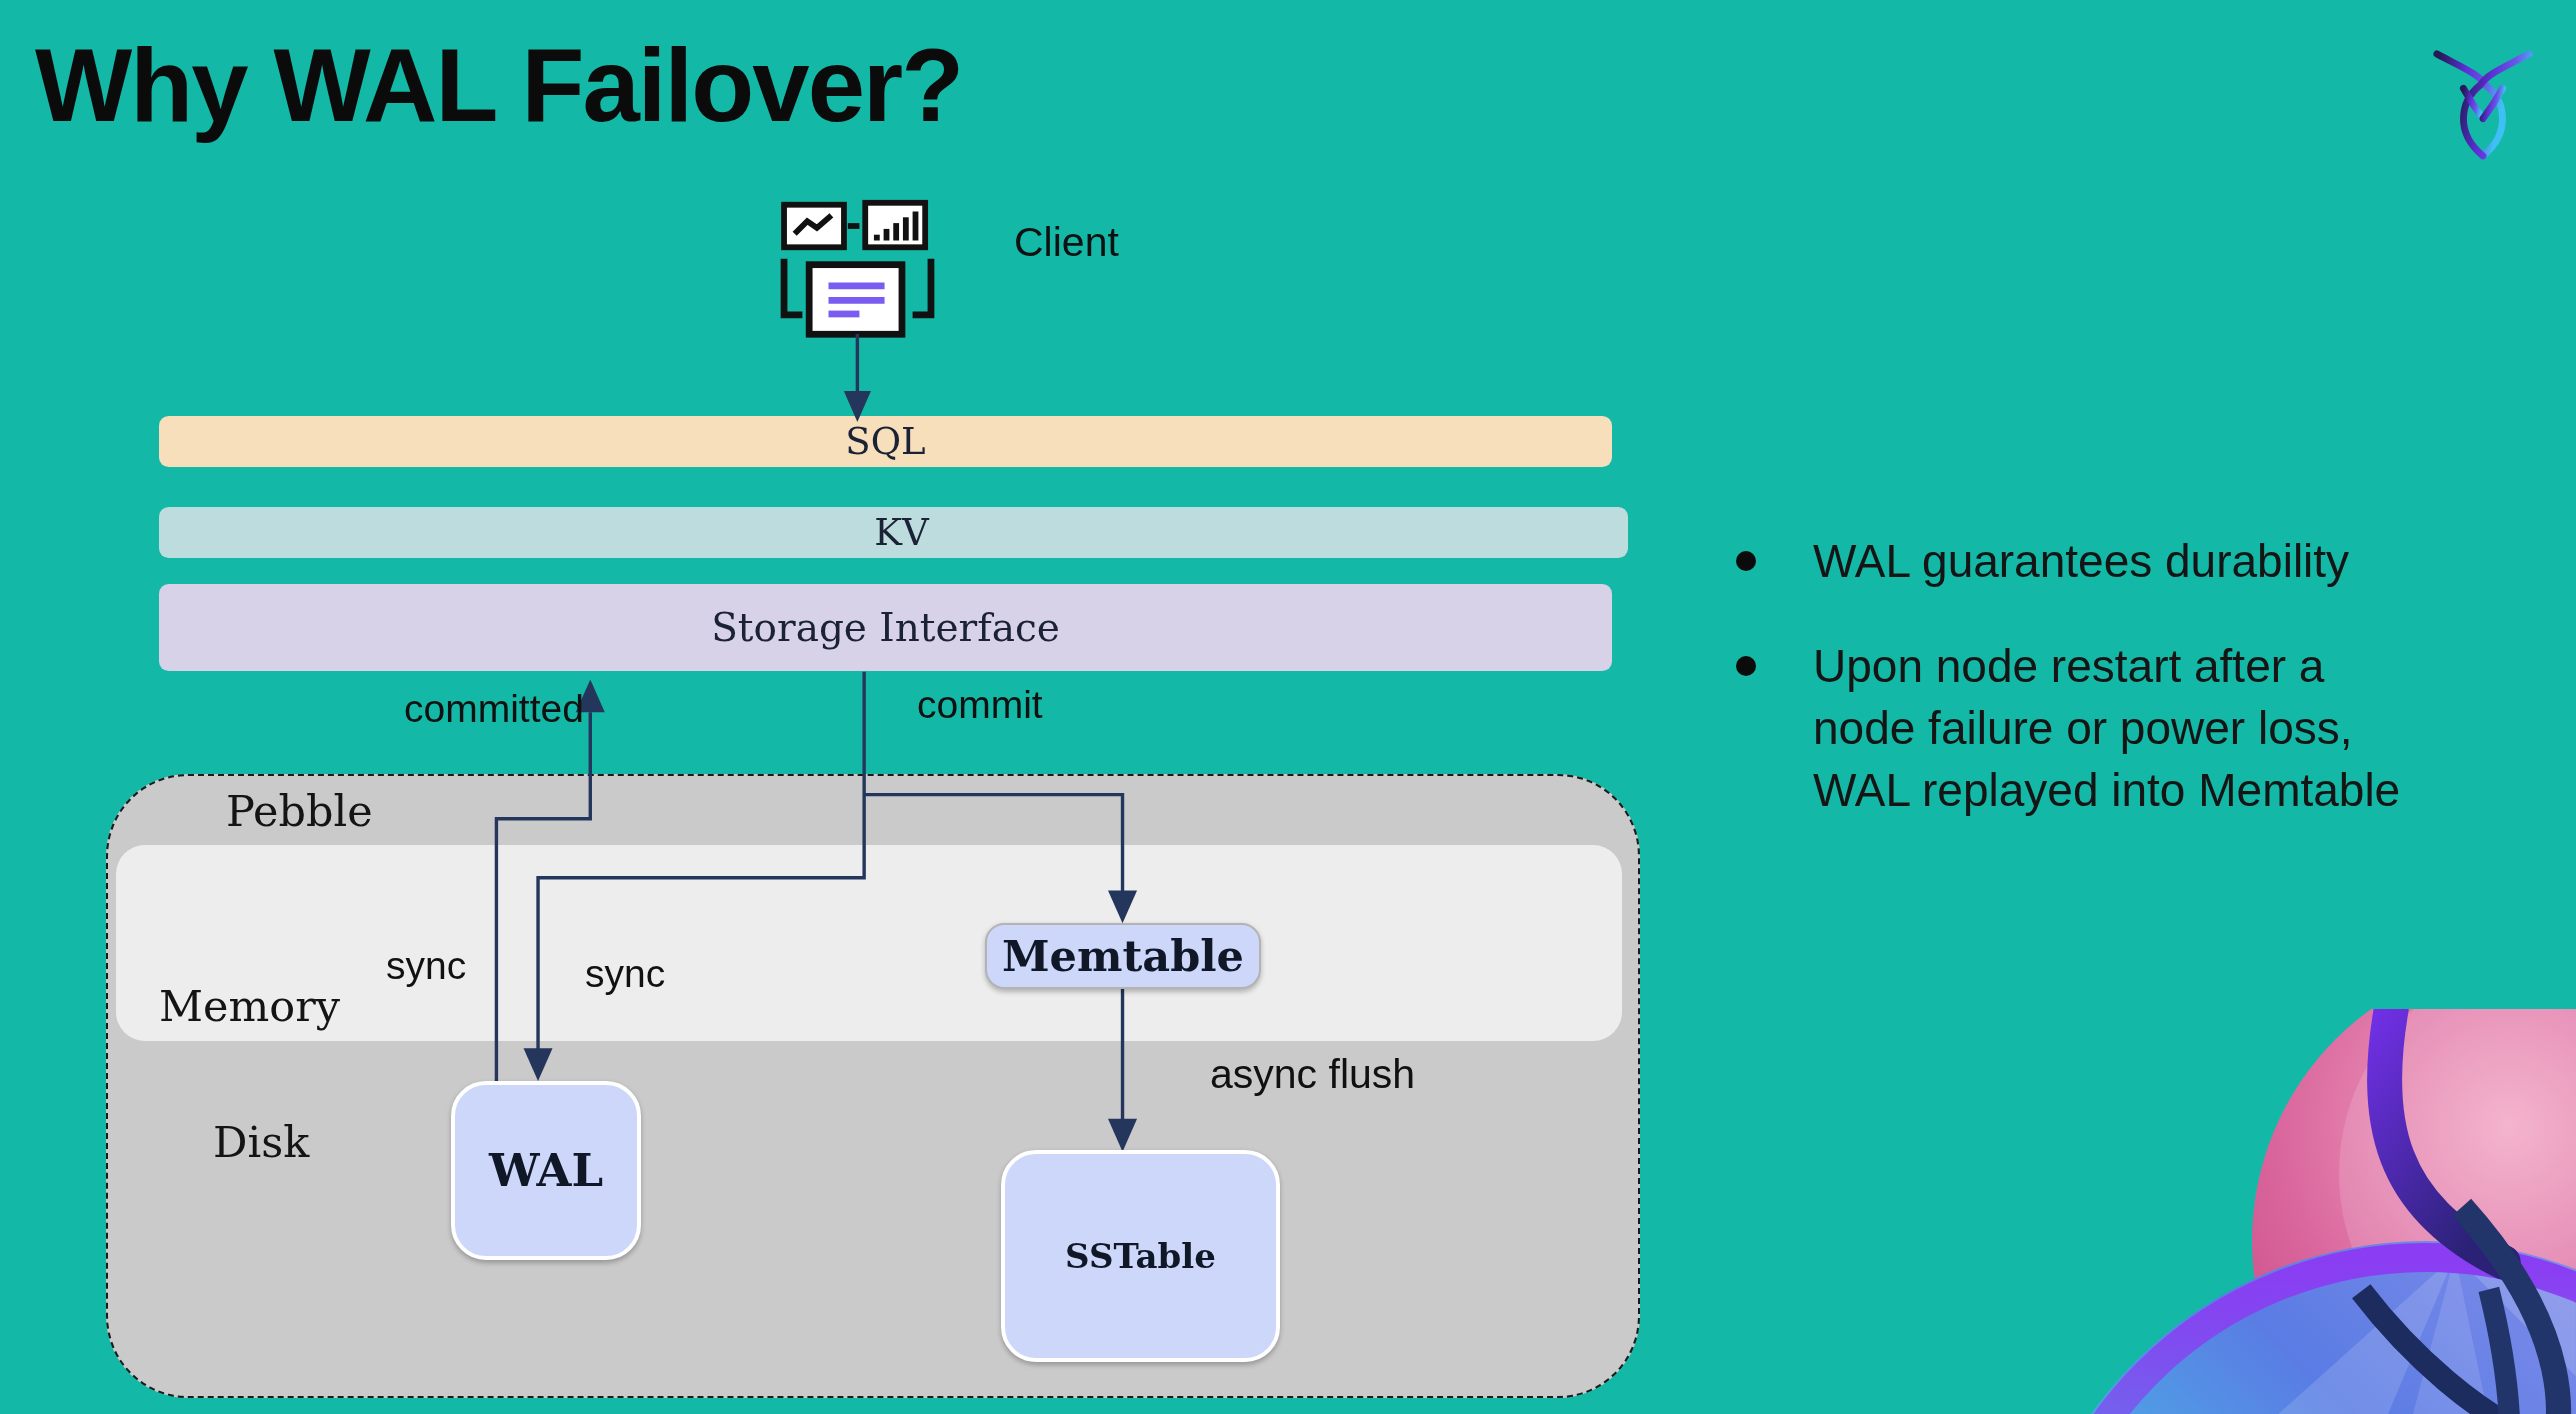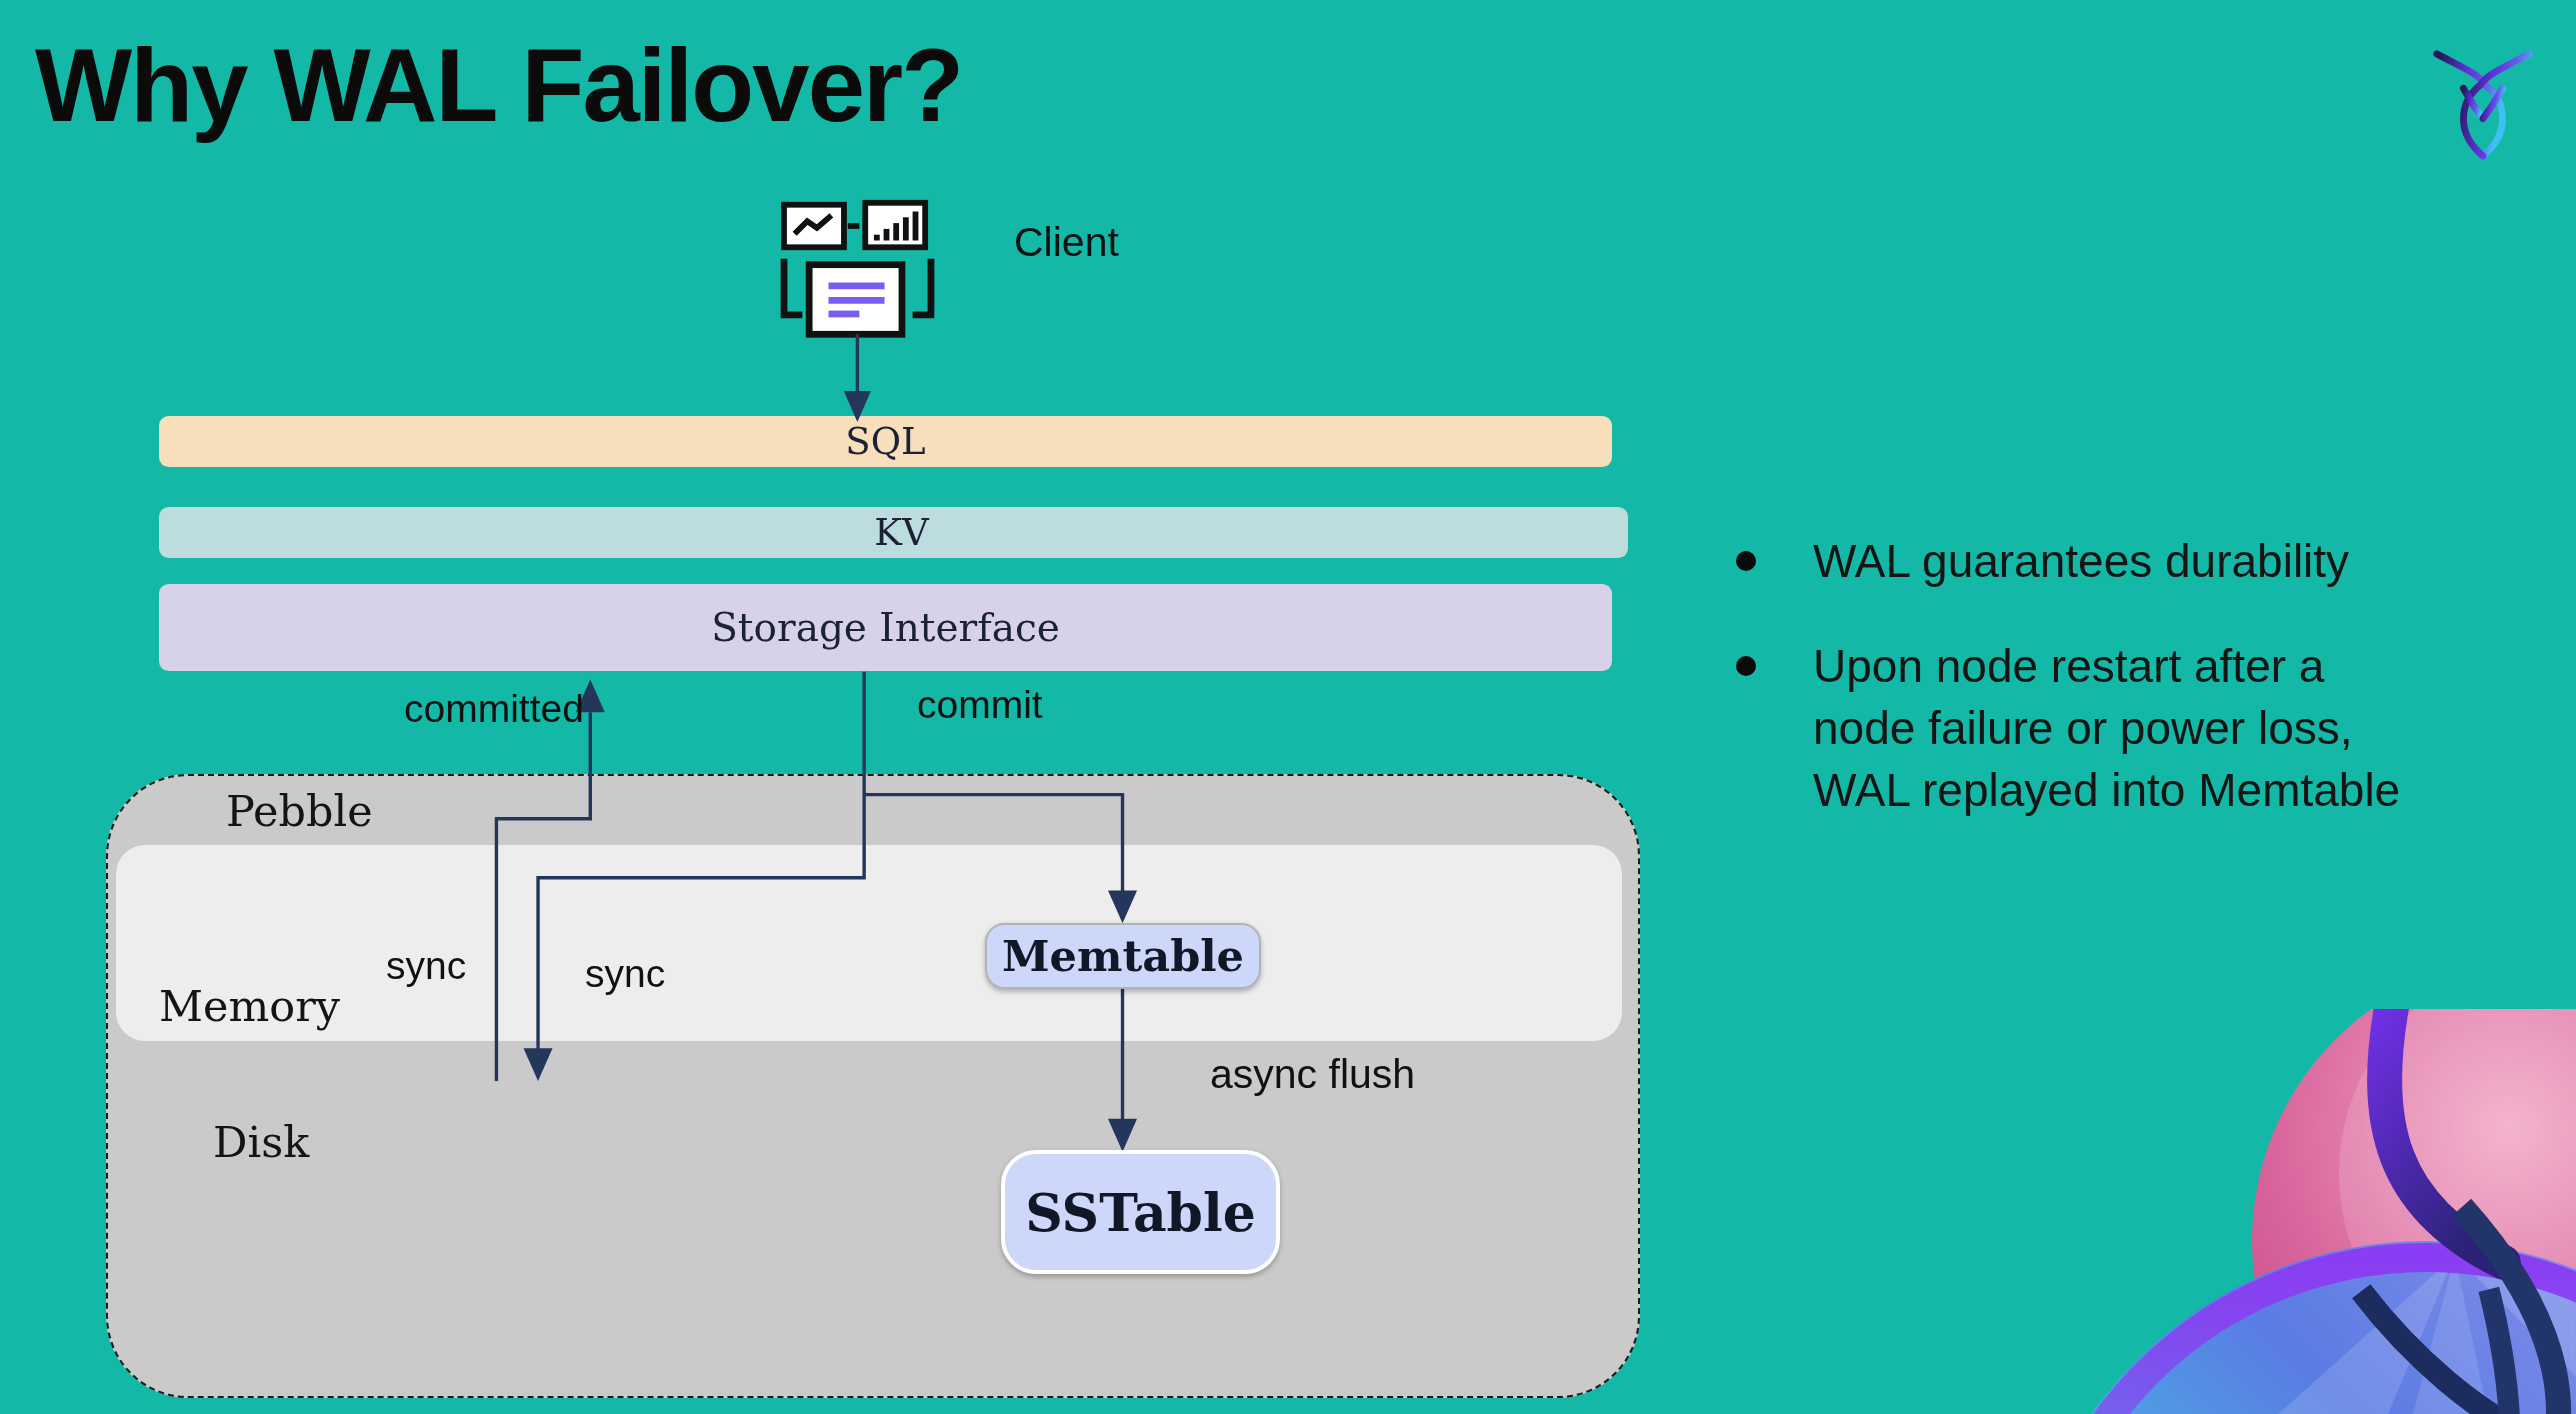--- a/index.html
+++ b/index.html
@@ -31,22 +31,22 @@
 
   
   .node{position:absolute;background:var(--node-fill,#ccd7fa);
         display:flex;align-items:center;justify-content:center;
         font-family:"DejaVu Serif",serif;font-weight:bold;color:#101828;
         box-shadow:0 2.9px 4.8px rgba(0,0,0,.25);box-sizing:border-box;}
   .node-wal{left:451px;top:1081px;width:190px;height:179px;border:4.8px solid #fff;
             border-radius:35px;font-size:45px;}
   .node-memtable{left:985px;top:923px;width:276px;height:66px;border:2.9px solid #b3b3b3;
             border-radius:19.4px;font-size:43px;}
-  .node-sstable{left:1001px;top:1150px;width:279px;height:124px;border:4.8px solid #fff;
-            border-radius:35px;font-size:52px;text-align:center;}
+  .node-sstable{left:1001px;top:1150px;width:279px;height:212px;border:4.8px solid #fff;
+            border-radius:35px;font-size:34px;text-align:center;}
 
   
   .edge-label{position:absolute;font-size:39px;color:#111;font-family:"Liberation Sans",sans-serif;}
   .lbl-committed{left:404px;top:687px;}
   .lbl-commit{left:917px;top:683px;}
   .lbl-sync-left{left:386px;top:944px;}
   .lbl-sync-right{left:585px;top:952px;}
   .lbl-async{left:1210px;top:1051px;font-size:41px;}
   .lbl-client{left:1014px;top:219px;font-size:41px;}
 
@@ -174,20 +174,21 @@
       <polygon points="1145,1156 1175,1156 1160,1190"></polygon>
     </g>
   </svg>
 
   <div class="edge-label lbl-committed">committed</div>
   <div class="edge-label lbl-commit">commit</div>
   <div class="edge-label lbl-sync-left">sync</div>
   <div class="edge-label lbl-sync-right">sync</div>
   <div class="edge-label lbl-async">async flush</div>
 
+  <div class="node node-wal">WAL</div>
   <div class="node node-memtable">Memtable</div>
   <div class="node node-sstable">SSTable</div>
 
   <ul class="bullets">
     <li>WAL guarantees durability</li>
     <li>Upon node restart after a node failure or power loss, WAL replayed into Memtable</li>
   </ul>
 
 </div>
 

